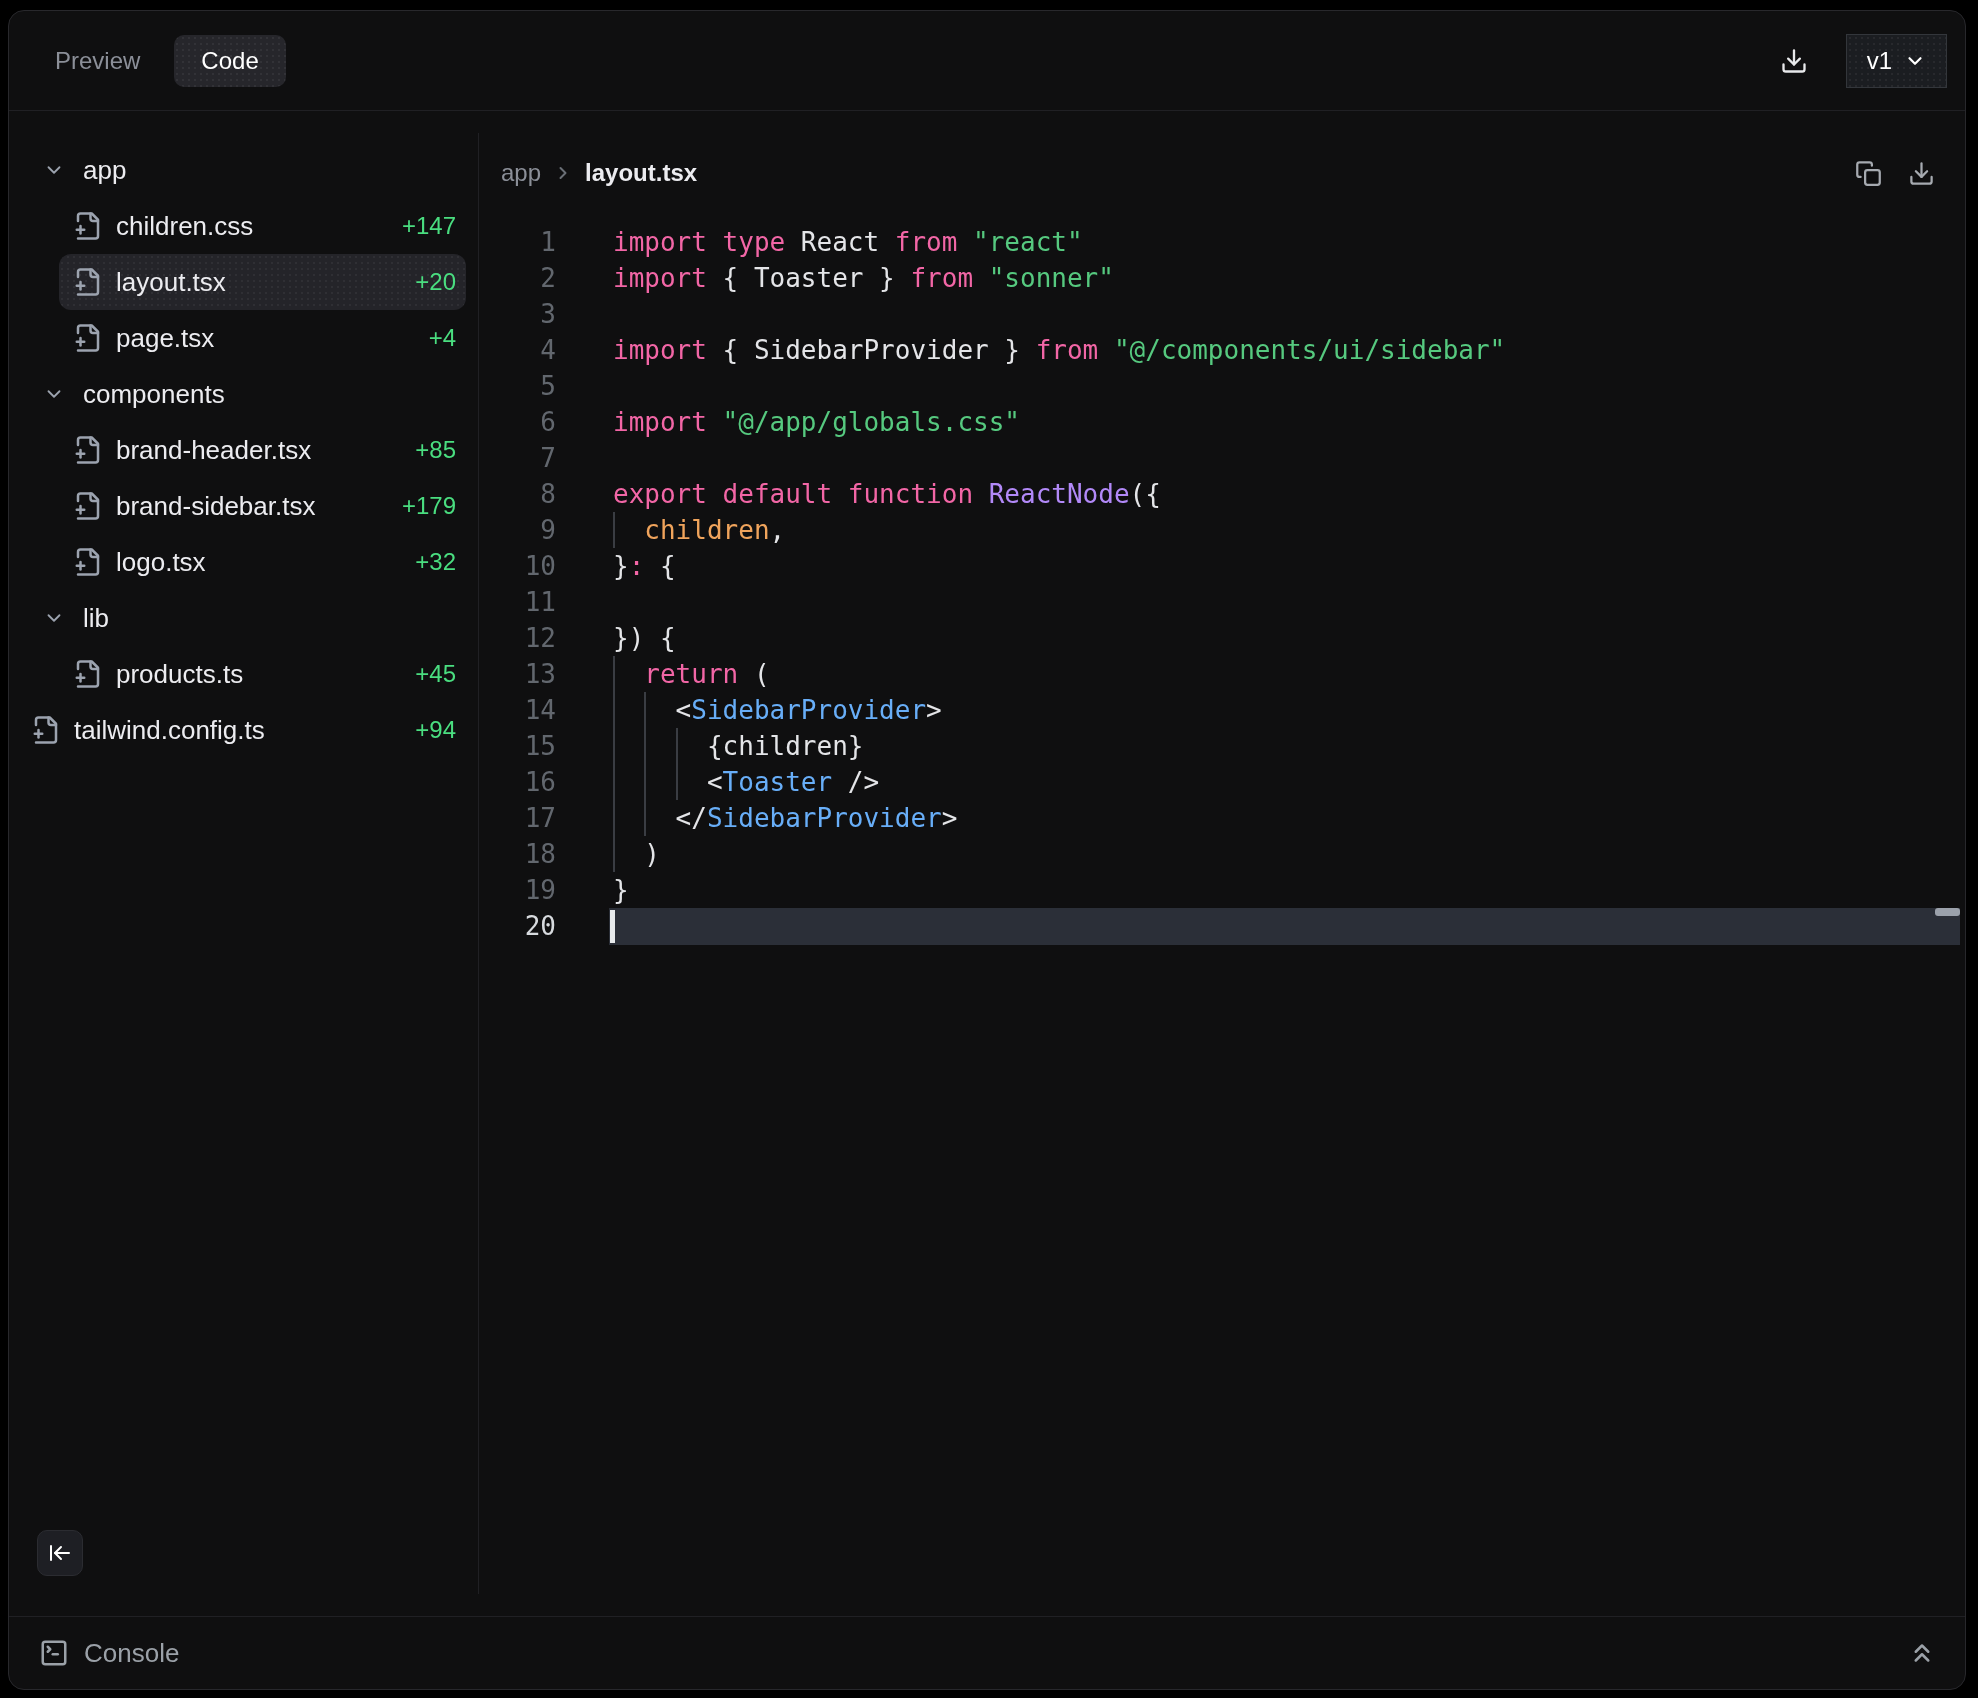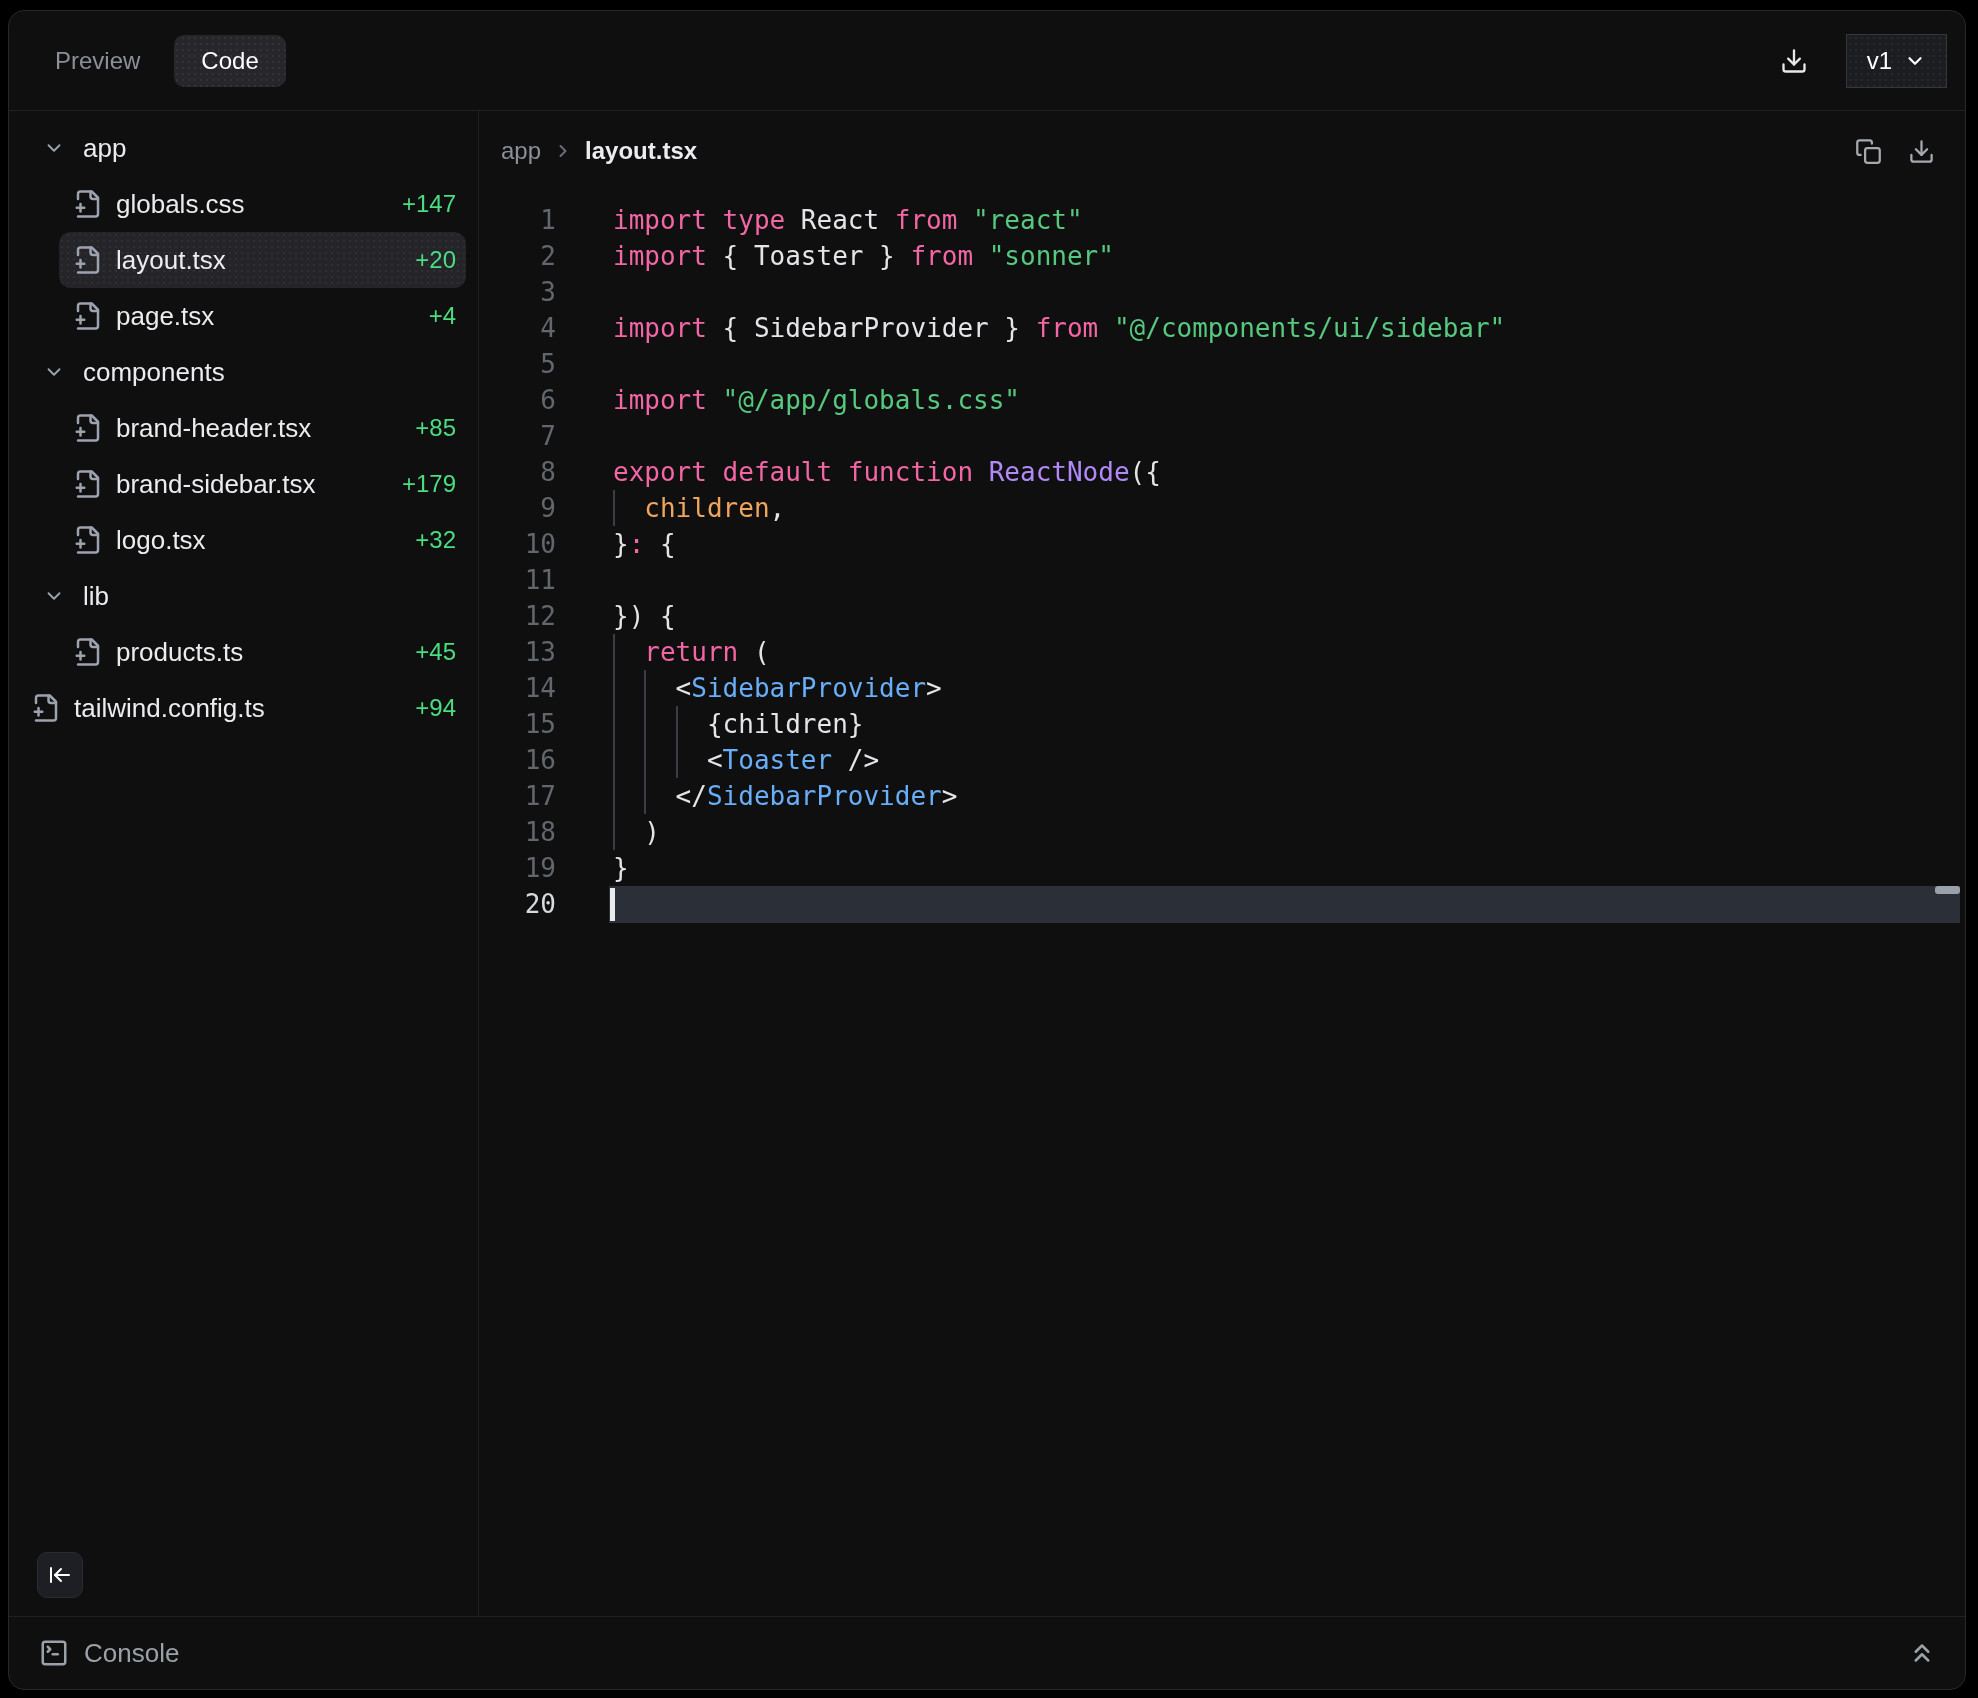--- a/index.html
+++ b/index.html
@@ -1,21 +1,21 @@
 <!DOCTYPE html>
 <html style="--panel_bg: #0f0f10; --panel_border: #28282c; --divider: #202024; --pill_bg: #26262b; --selected_row_bg: #242429; --text_primary: #ececf0; --text_muted: #8b8f98; --icon_muted: #9ca3af; --diff_green: #4ade80; --line_number: #62676e; --active_line_number: #d7dade; --code_plain: #e4e5e8; --code_keyword: #f266a6; --code_string: #56c97f; --code_type: #b289f8; --code_prop: #f0a45c; --code_tag: #68aef8; --active_line_bg: #2b2f38; --cursor_color: #e8eaec; --guide: #3a3d43; --scroll_thumb: #9ba1ab;"><head>
 <meta charset="utf-8">
 <style>
   * { margin:0; padding:0; box-sizing:border-box; }
   html,body { width:1978px; height:1698px; background:#000; overflow:hidden;
     font-family:"Liberation Sans", sans-serif; }
 
   .panel { position:absolute; left:8px; top:10px; width:1958px; height:1680px;
     background:var(--panel_bg); border:1px solid var(--panel_border);
-    border-radius:16px; display:flex; flex-direction:column; overflow:hidden; }
+    border-radius:16px; display:flex; flex-direction:column; overflow:hidden;gap:22px; }
 
   .texture { background-image:radial-gradient(rgba(255,255,255,0.055) 1.2px, transparent 1.3px);
     background-size:6px 6px; }
 
   
   .topbar { flex:0 0 100px; display:flex; align-items:center;
     padding:0 18px 0 38px; border-bottom:1px solid var(--divider); }
   .tab-preview { color:var(--text_muted); font-size:24px; padding:0 8px; cursor:default; }
   .tab-code { margin-left:26px; background-color:var(--pill_bg); color:#fff;
     font-size:24px; font-weight:500; padding:12px 27px; border-radius:10px; }
@@ -125,21 +125,21 @@
           </div>
           <div class="tree-row file1">
             <span style="display: flex; color: var(--icon_muted);">
               <svg width="30" height="30" viewBox="0 0 24 24" fill="none" stroke="currentColor" stroke-width="2" stroke-linecap="round" stroke-linejoin="round">
                 <path d="M4 22h14a2 2 0 0 0 2-2V7l-5-5H6a2 2 0 0 0-2 2v4"></path>
                 <path d="M14 2v4a2 2 0 0 0 2 2h4"></path>
                 <path d="M3 15h6"></path>
                 <path d="M6 12v6"></path>
               </svg>
             </span>
-            <span class="lbl">globals.css</span>
+            <span class="lbl">children.css</span>
             <span class="count">+147</span>
           </div>
           <div class="tree-row file1 selected">
             <span style="display: flex; color: var(--icon_muted);">
               <svg width="30" height="30" viewBox="0 0 24 24" fill="none" stroke="currentColor" stroke-width="2" stroke-linecap="round" stroke-linejoin="round">
                 <path d="M4 22h14a2 2 0 0 0 2-2V7l-5-5H6a2 2 0 0 0-2 2v4"></path>
                 <path d="M14 2v4a2 2 0 0 0 2 2h4"></path>
                 <path d="M3 15h6"></path>
                 <path d="M6 12v6"></path>
               </svg>

